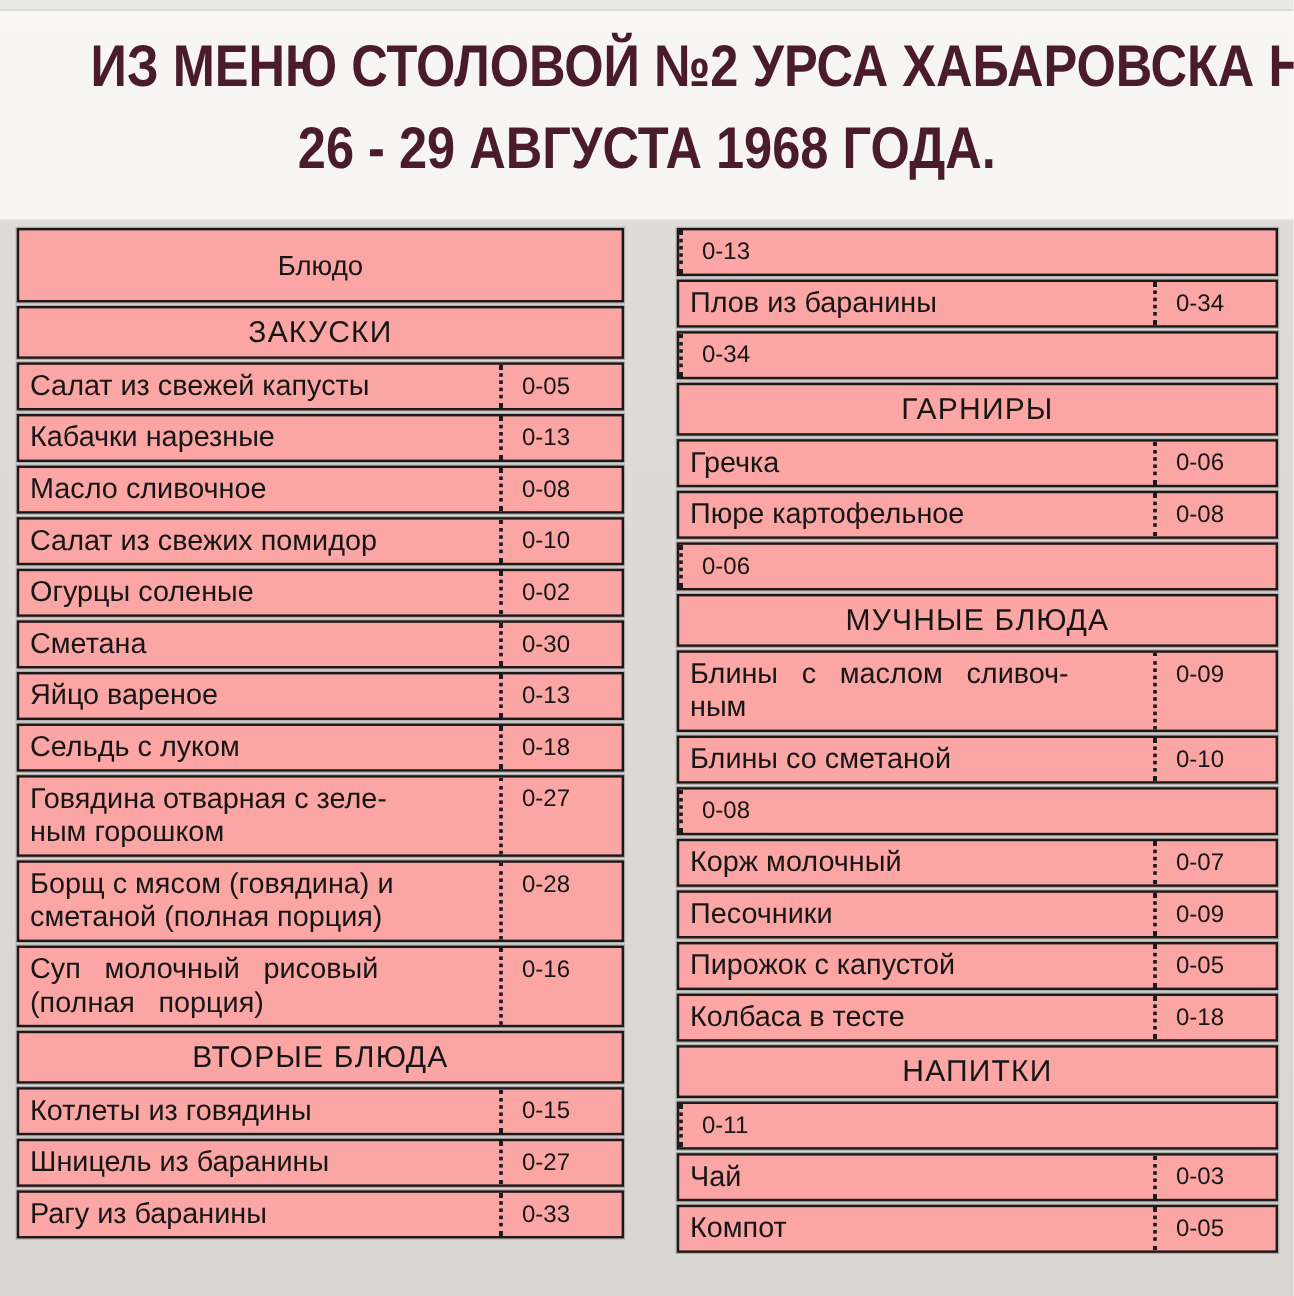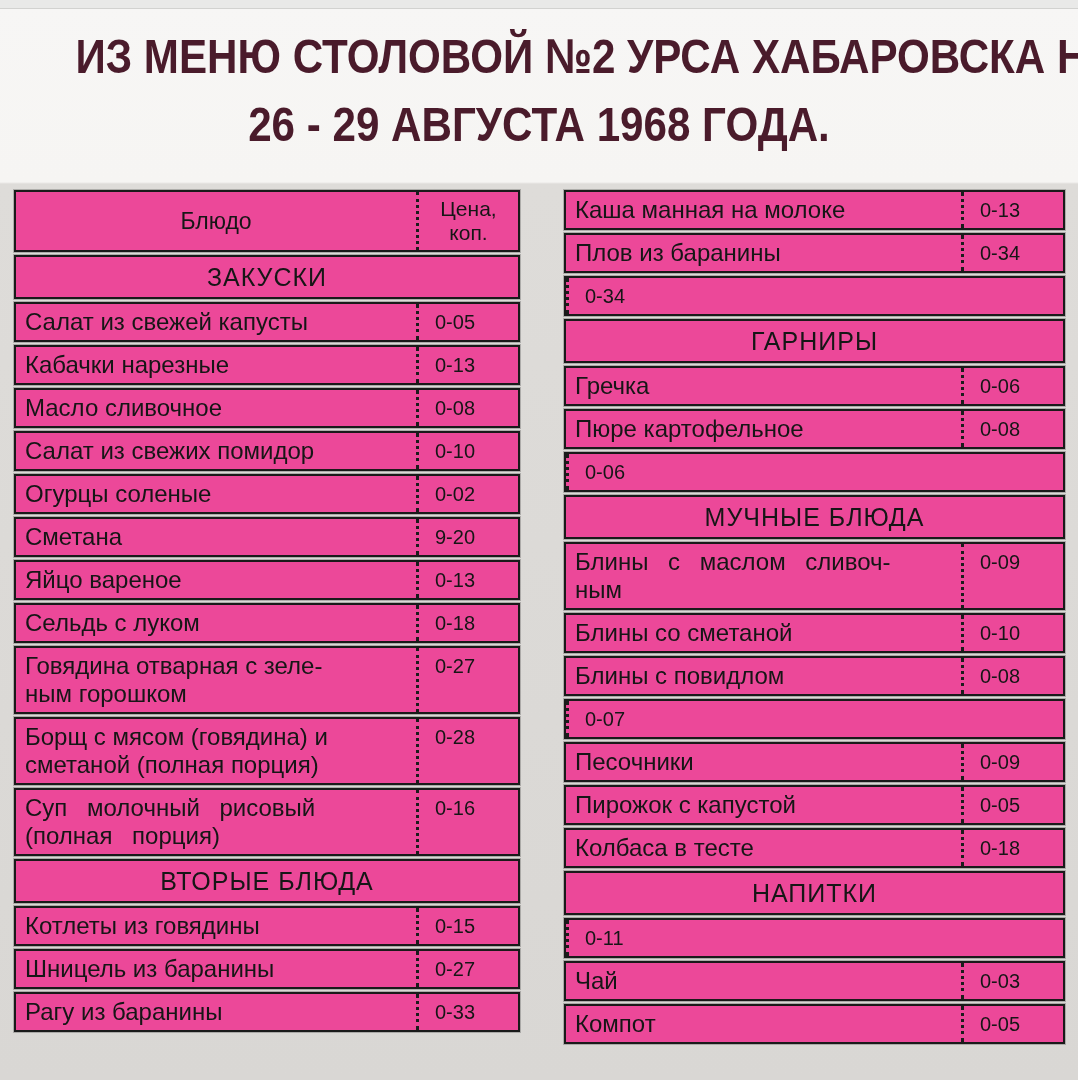--- a/index.html
+++ b/index.html
@@ -28,21 +28,21 @@
     transform-origin: 50% 50%;
     white-space: nowrap;
   }
   .title-line.second { margin-top: 8px; }
 
   .menu-col { position: absolute; top: 190px; }
   .menu-col.left  { left: 14px;  width: 506px; }
   .menu-col.right { left: 564px; width: 501px; }
 
   .row {
-    background: #ec4899;
+    background: #fca5a5;
     border: 2px solid #1a1a1a;
     margin-bottom: 3px;
     display: flex;
     box-shadow: 0 0 0 1px rgba(30,30,30,0.25);
   }
   .row .name {
     flex: 1;
     padding: 4px 4px 4px 9px;
     font-size: 24px;
     line-height: 28px;
@@ -89,22 +89,20 @@
 <div class="top-edge"></div>
 
 <div class="title-wrap">
   <span class="title-line" style="color: rgb(74, 27, 43);">ИЗ МЕНЮ СТОЛОВОЙ №2 УРСА ХАБАРОВСКА НА</span>
   <span class="title-line second" style="color: rgb(74, 27, 43);">26 - 29 АВГУСТА 1968 ГОДА.</span>
 </div>
 
 <div class="menu-col left">
   <div class="row header-row">
     <div class="name">Блюдо</div>
-    <div class="price">Цена,
-коп.</div>
   </div>
 
 <div class="row section-row">
       <div class="section-label">ЗАКУСКИ</div>
     </div>
     <div class="row item-row">
       <div class="name">Салат из свежей капусты</div>
       <div class="price">0-05</div>
     </div>
     <div class="row item-row">
@@ -118,21 +116,21 @@
     <div class="row item-row">
       <div class="name">Салат из свежих помидор</div>
       <div class="price">0-10</div>
     </div>
     <div class="row item-row">
       <div class="name">Огурцы соленые</div>
       <div class="price">0-02</div>
     </div>
     <div class="row item-row">
       <div class="name">Сметана</div>
-      <div class="price">9-20</div>
+      <div class="price">0-30</div>
     </div>
     <div class="row item-row">
       <div class="name">Яйцо вареное</div>
       <div class="price">0-13</div>
     </div>
     <div class="row item-row">
       <div class="name">Сельдь с луком</div>
       <div class="price">0-18</div>
     </div>
     <div class="row item-row">
@@ -163,21 +161,20 @@
     </div>
     <div class="row item-row">
       <div class="name">Рагу из баранины</div>
       <div class="price">0-33</div>
     </div>
   </div>
 
 <div class="menu-col right">
 
 <div class="row item-row">
-      <div class="name">Каша манная на молоке</div>
       <div class="price">0-13</div>
     </div>
     <div class="row item-row">
       <div class="name">Плов из баранины</div>
       <div class="price">0-34</div>
     </div>
     <div class="row item-row">
       <div class="price">0-34</div>
     </div>
     <div class="row section-row">
@@ -200,24 +197,24 @@
     <div class="row item-row spread">
       <div class="name">Блины с маслом сливоч-
 ным</div>
       <div class="price">0-09</div>
     </div>
     <div class="row item-row">
       <div class="name">Блины со сметаной</div>
       <div class="price">0-10</div>
     </div>
     <div class="row item-row">
-      <div class="name">Блины с повидлом</div>
       <div class="price">0-08</div>
     </div>
     <div class="row item-row">
+      <div class="name">Корж молочный</div>
       <div class="price">0-07</div>
     </div>
     <div class="row item-row">
       <div class="name">Песочники</div>
       <div class="price">0-09</div>
     </div>
     <div class="row item-row">
       <div class="name">Пирожок с капустой</div>
       <div class="price">0-05</div>
     </div>

